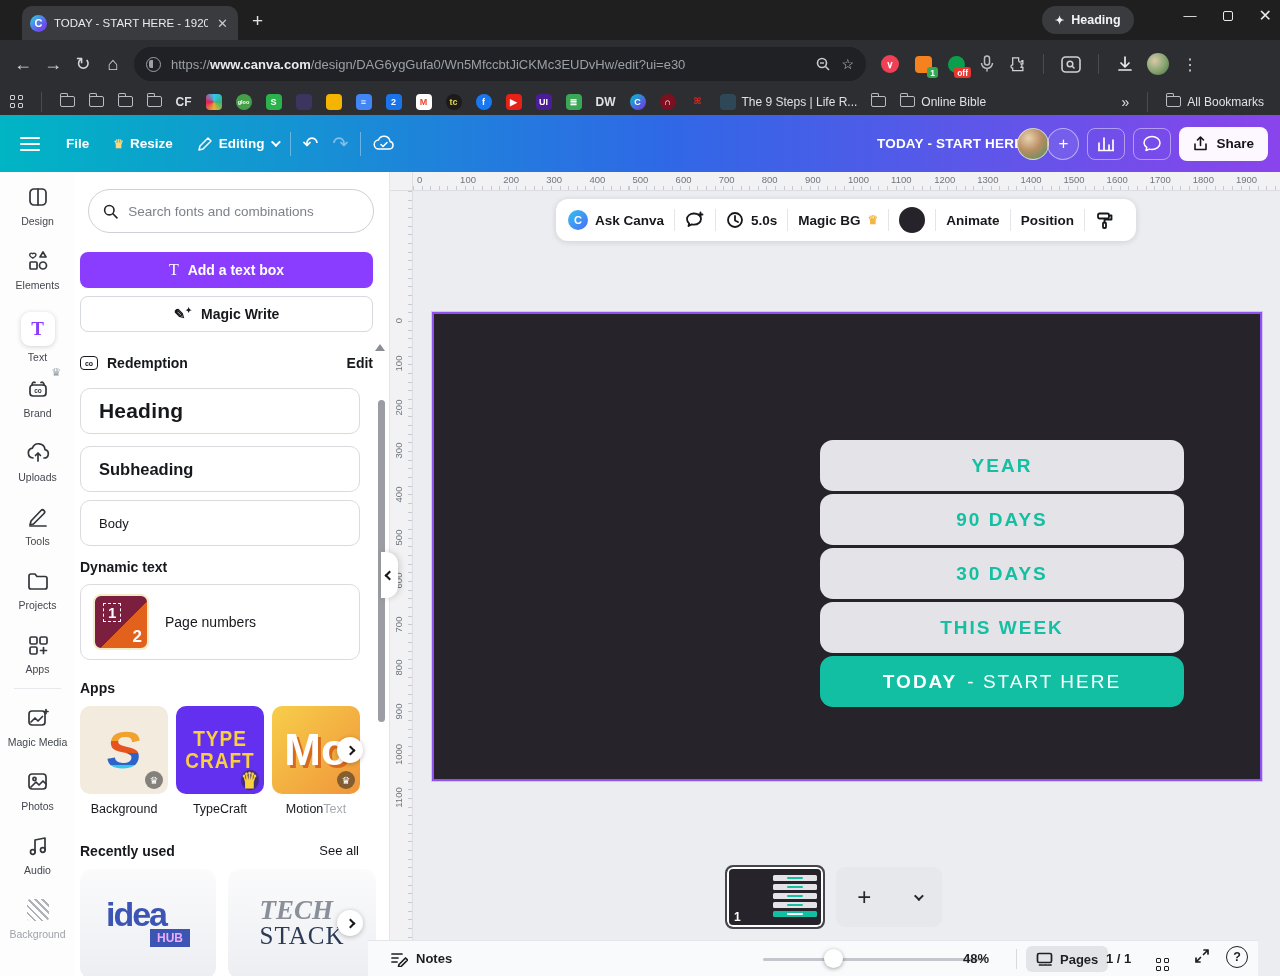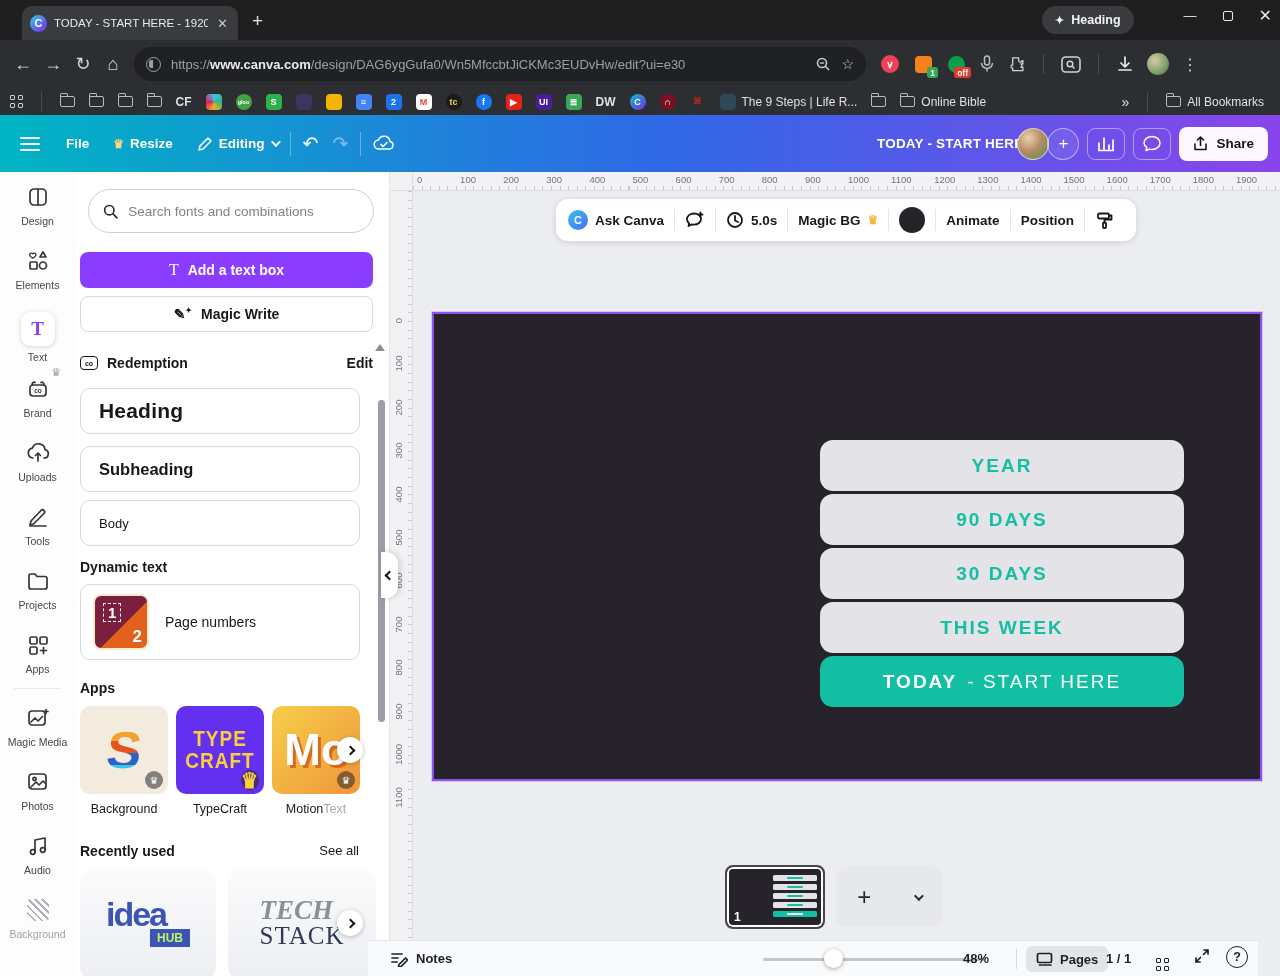--- a/index.html
+++ b/index.html
@@ -141,21 +141,21 @@
   .app-name { position:absolute; top:630px; width:88px; text-align:center; font-size:12.5px; color:#16181c; }
   #name-motiontext .g { color:#a6aab0; }
   #apps-chevron { position:absolute; left:262px; top:565px; width:26px; height:26px; background:#fff; border-radius:50%;
     box-shadow:0 1px 5px rgba(0,0,0,.25); display:flex; align-items:center; justify-content:center; }
   #recent-label { top:671px; }
   #see-all { position:absolute; right:30px; top:671px; font-size:13px; color:#16181c; }
   .recent-card { position:absolute; top:697px; width:136px; height:110px; border-radius:12px;
     background:linear-gradient(180deg,#fbfbfc,#eceef2); display:flex; align-items:center; justify-content:center; }
   #card-ideahub { left:5px; }
   #card-ideahub .idea { color:#3c55b4; font-size:34px; font-weight:800; letter-spacing:-2px; line-height:.8; }
-  #card-ideahub .hub { background:#3c55b4; color:#bef264; font-size:12px; font-weight:800; padding:2px 7px; margin-left:44px;}
+  #card-ideahub .hub { background:#3c55b4; color:#f0abfc; font-size:12px; font-weight:800; padding:2px 7px; margin-left:44px;}
   #card-techstack { left:153px; width:148px; }
   #card-techstack .t1 { color:#8a9099; font-size:27px; font-weight:800; font-style:italic; font-family:"Liberation Serif",serif; line-height:.9;}
   #card-techstack .t2 { color:#2c3a55; font-size:25px; font-family:"Liberation Serif",serif; letter-spacing:1px; }
   #recent-chevron { position:absolute; left:262px; top:738px; width:26px; height:26px; background:#fff; border-radius:50%;
     box-shadow:0 1px 5px rgba(0,0,0,.25); display:flex; align-items:center; justify-content:center;}
   #panel-scroll { position:absolute; right:4px; top:228px; width:7px; height:322px; background:#9a9da3; border-radius:4px; }
   .scroll-arrow { position:absolute; right:4px; width:0; height:0; border-left:5px solid transparent; border-right:5px solid transparent;}
   #scroll-up { top:172px; border-bottom:7px solid #8a8d93; }
   #scroll-down { bottom:8px; border-top:7px solid #8a8d93; }
   #collapse-handle { position:absolute; left:381px; top:552px; width:17px; height:46px; background:#fff;

